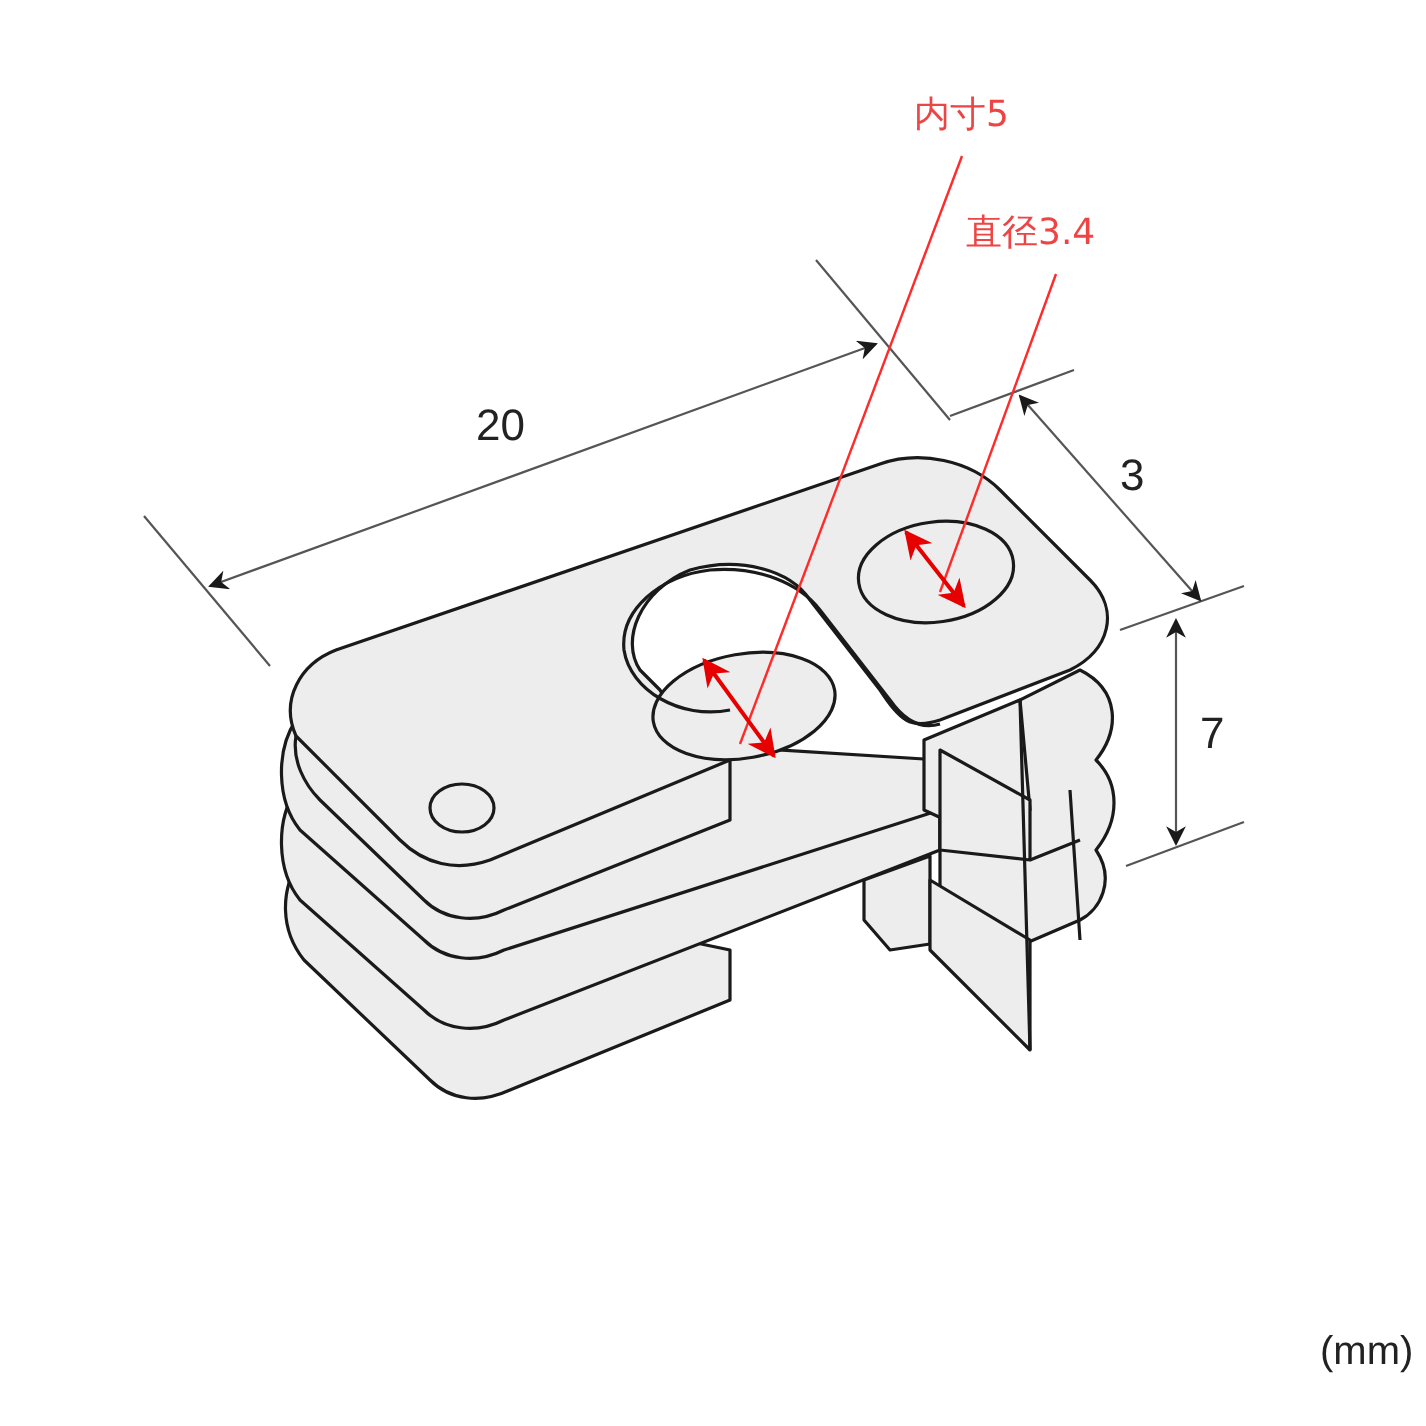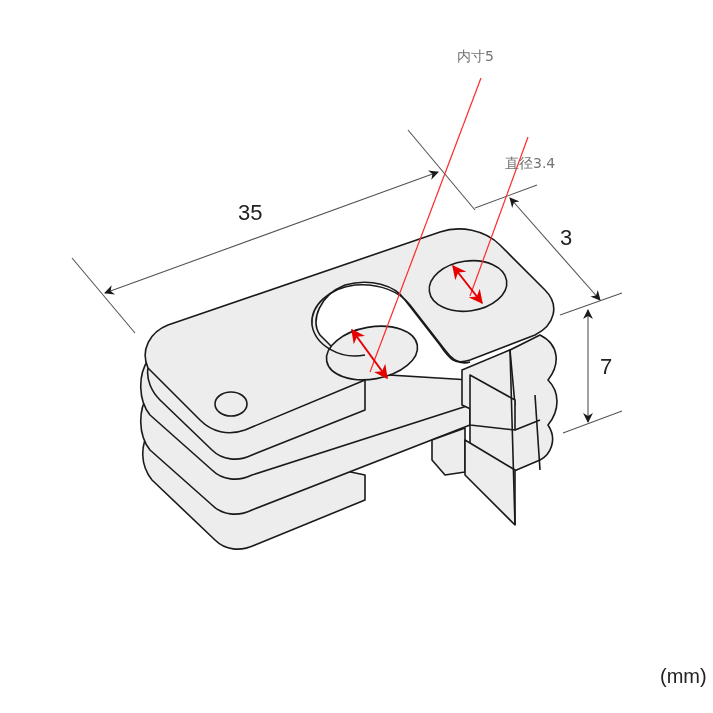--- a/index.html
+++ b/index.html
@@ -4,21 +4,21 @@
 <style>
   html, body { margin: 0; padding: 0; background: #ffffff; }
   body { width: 713px; height: 713px; position: relative; overflow: hidden; font-family: "Liberation Sans", sans-serif; }
   svg { position: absolute; left: 0; top: 0; }
   .part { fill: #ededed; stroke: #1a1a1a; stroke-width: 1.6; stroke-linejoin: round; }
   .edge { fill: none; stroke: #1a1a1a; stroke-width: 1.6; stroke-linejoin: round; }
   .dim { fill: none; stroke: #555555; stroke-width: 1.1; }
   .red { fill: none; stroke: #ff2a2a; stroke-width: 1.2; }
   .redbold { fill: none; stroke: #e60000; stroke-width: 2; }
   .lbl { position: absolute; font-family: "Liberation Sans", sans-serif; color: #222222; font-size: 22px; line-height: 1; white-space: nowrap; }
-  .lbl-red { position: absolute; font-family: "DejaVu Sans", sans-serif; color: #737373; font-size: 14px; line-height: 1; white-space: nowrap; }
+  .lbl-red { position: absolute; font-family: "DejaVu Sans", sans-serif; color: #ef4444; font-size: 18px; line-height: 1; white-space: nowrap; }
 </style>
 </head>
 <body>
 
 <svg width="713" height="713" viewBox="0 0 713 713">
   <defs>
     <marker id="arrK" viewBox="0 0 10 10" refX="9" refY="5" markerWidth="9" markerHeight="9" orient="auto-start-reverse">
       <path d="M0,0 L10,5 L0,10 L3,5 z" fill="#1a1a1a"></path>
     </marker>
     <marker id="arrR" viewBox="0 0 10 10" refX="9" refY="5" markerWidth="7" markerHeight="7" orient="auto-start-reverse">
@@ -70,18 +70,18 @@
   </g>
 
   <g>
     <line class="red" x1="481" y1="78" x2="370" y2="372"></line>
     <line class="red" x1="528" y1="137" x2="470" y2="296"></line>
     <line class="redbold" x1="352" y1="330" x2="387" y2="378" marker-start="url(#arrR)" marker-end="url(#arrR)"></line>
     <line class="redbold" x1="453" y1="266" x2="482" y2="303" marker-start="url(#arrR)" marker-end="url(#arrR)"></line>
   </g>
 </svg>
 
-<div class="lbl" style="left:238px; top:202px;">35</div>
+<div class="lbl" style="left:238px; top:202px;">20</div>
 <div class="lbl" style="left:560px; top:227px;">3</div>
 <div class="lbl" style="left:600px; top:356px;">7</div>
 <div class="lbl-red" style="left:457px; top:49px;">内寸5</div>
-<div class="lbl-red" style="left:505px; top:108px;margin-top:48px;">直径3.4</div>
+<div class="lbl-red" style="left:483px; top:108px;">直径3.4</div>
 <div class="lbl" style="left:660px; top:666px; font-size:20px;">(mm)</div>
 
 </body></html>

